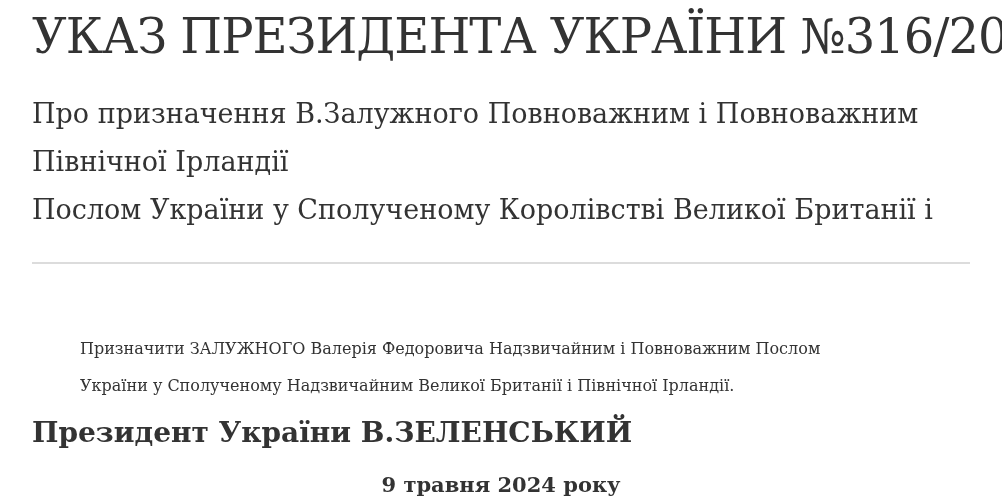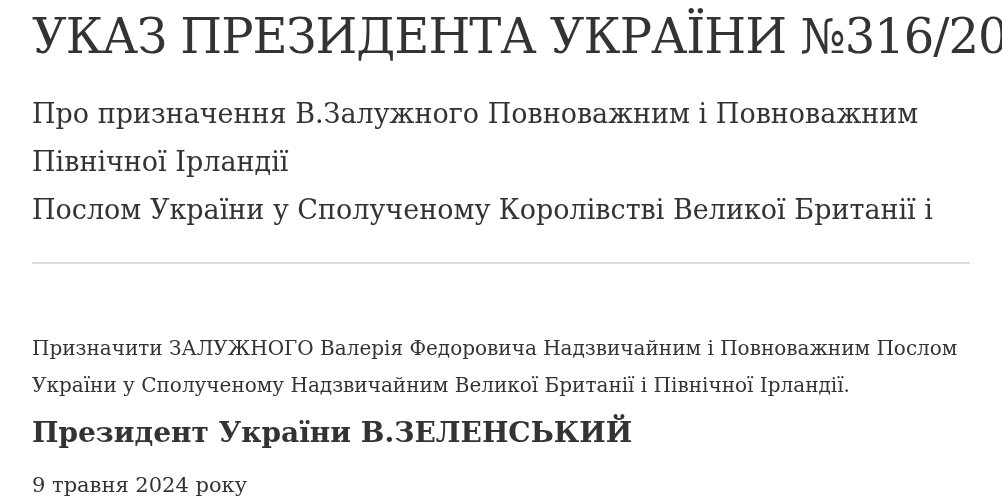--- a/index.html
+++ b/index.html
@@ -39,38 +39,40 @@
   .divider {
     border: none;
     border-top: 2px solid #dcdcdc;
     margin: 28px 0 0 0;
     width: 938px;
   }
   .decree-body {
     margin-top: 66px;
   }
   .decree-body .line {
-    font-size: 20px;
+    font-size: 16px;
     line-height: 37px;
     font-weight: 400;
     white-space: nowrap;
+    margin-left: 48px;
   }
   .signature {
     margin-top: 16px;
     font-size: 28px;
     line-height: 26px;
     font-weight: 700;
     white-space: nowrap;
   }
   .decree-date {
     margin-top: 26px;
     font-size: 21px;
     line-height: 26px;
-    font-weight: 400;
+    font-weight: 700;
     white-space: nowrap;
+    text-align: center;
   }
 </style>
 </head>
 <body>
 
 <div class="page">
 
   <h1 class="decree-title">УКАЗ ПРЕЗИДЕНТА УКРАЇНИ №316/2024</h1>
 
   <div class="decree-subtitle">

